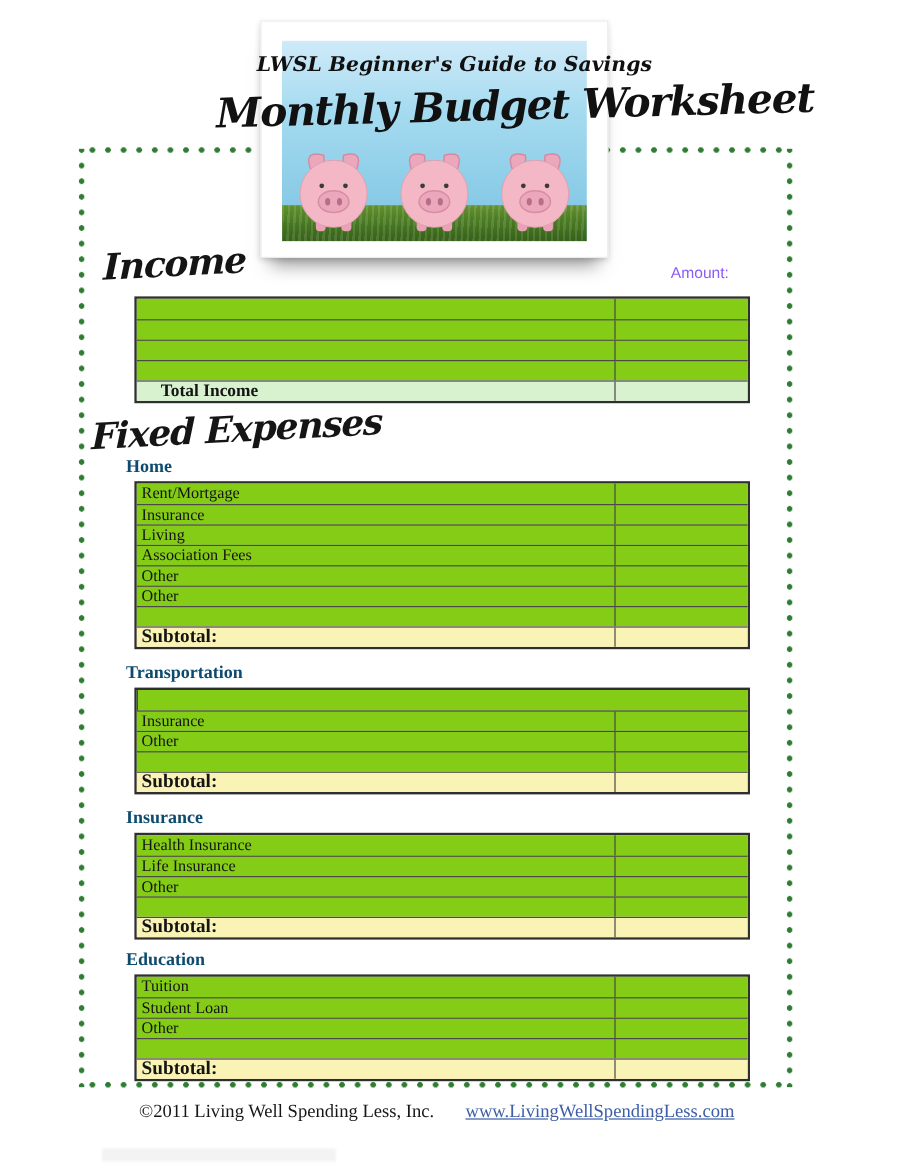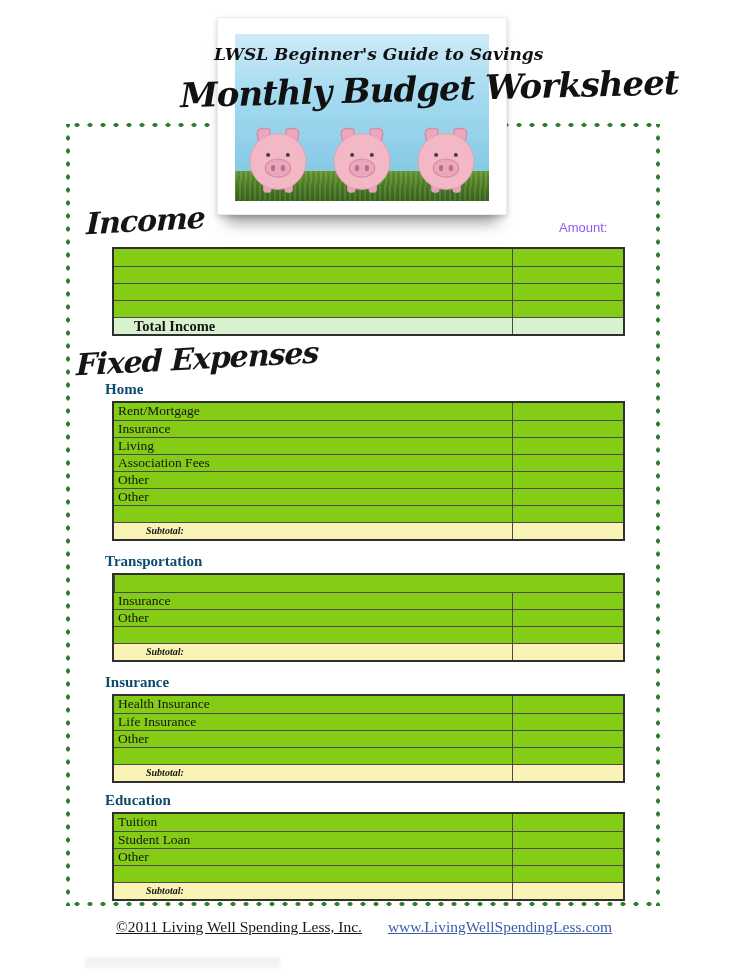--- a/index.html
+++ b/index.html
@@ -50,32 +50,32 @@
   .wtable{border:2px solid #2f2f2f;background:#fff;width:513px;box-sizing:border-box;z-index:2;}
   #income-table{position:absolute;left:112px;top:247px;}
   .trow{display:flex;height:17px;box-sizing:border-box;border-top:1px solid #4a4a4a;background:#84cc16;}
   .trow:first-child{border-top:none;}
   .tlabel{flex:1;font:13.5px "Liberation Serif", serif;color:#141414;padding:0 0 0 4px;
           line-height:16px;white-space:nowrap;overflow:hidden;}
   .tamount{width:111px;border-left:1px solid #4a4a4a;box-sizing:border-box;}
   .trow.total{background:var(--total-row-bg,#d8f2d0);}
   .trow.total .tlabel{font-weight:bold;font-size:14.5px;margin-left:16px;}
   .trow.subtotal{background:var(--subtotal-row-bg,#faf3b6);}
-  .trow.subtotal .tlabel{font-weight:bold;font-style:italic;font-size:10px;margin-left:28px;}
+  .trow.subtotal .tlabel{font-weight:bold;font-size:16px;}
 
   
   .section{position:absolute;left:105px;z-index:2;}
   #sec0{top:381px;} #sec1{top:553px;} #sec2{top:674px;} #sec3{top:792px;}
   .sec-title{font:bold 15px "Liberation Serif", serif;color:#0c4a6e;margin:0 0 3px 0;}
   .section .wtable{position:relative;margin-left:7px;}
 
   
   .footer{position:absolute;left:68px;top:918px;width:592px;z-index:2;display:flex;
           justify-content:center;gap:26px;font:15.5px "Liberation Serif", serif;color:#171717;
-          white-space:nowrap;text-decoration:underline;}
+          white-space:nowrap;}
   .footer .link{color:var(--link-blue,#3c5da8);text-decoration:underline;cursor:pointer;}
 
   .scan-artifact{position:absolute;left:85px;top:957px;width:195px;height:11px;background:#f3f3f3;
                  filter:blur(1px);z-index:0;}
 </style>
 </head>
 <body>
 
 <svg width="0" height="0" style="position:absolute">
   <defs>

